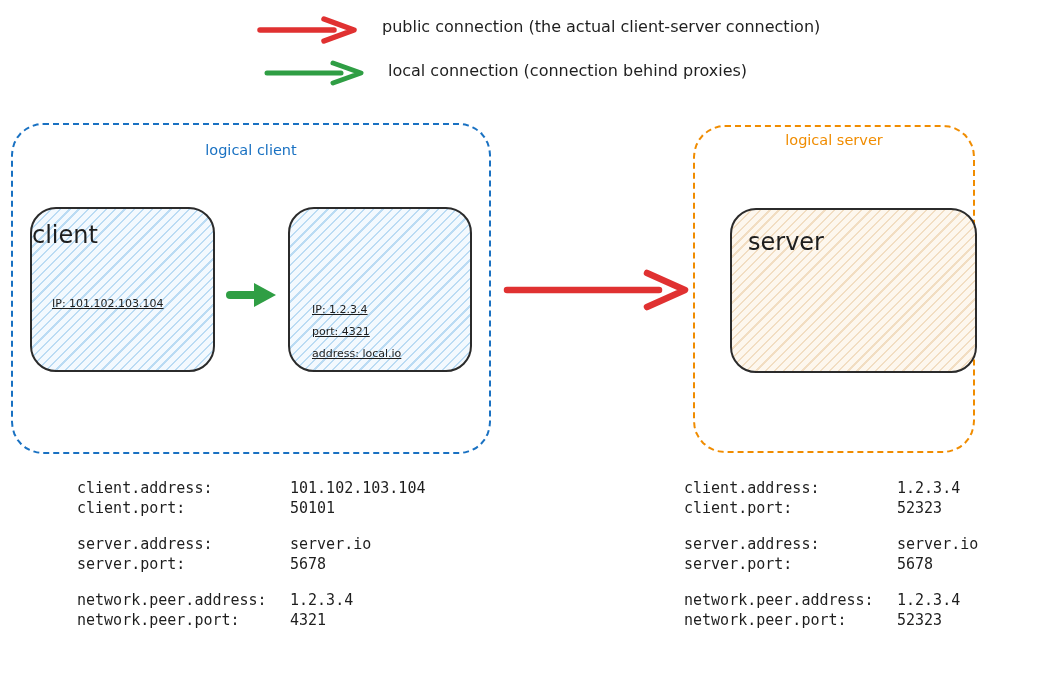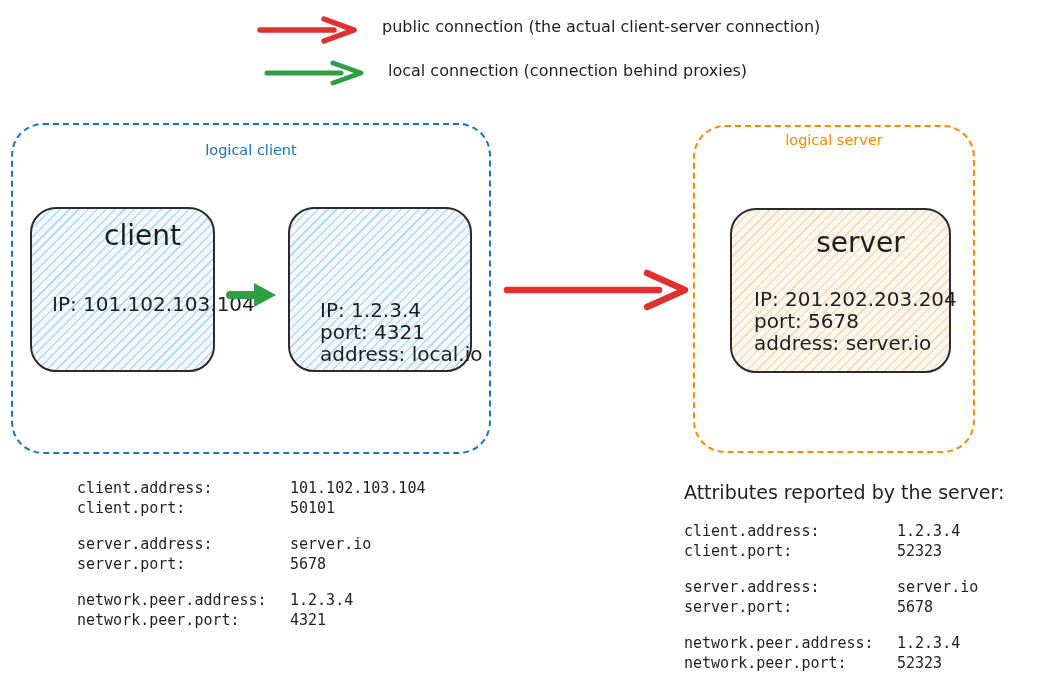--- a/index.html
+++ b/index.html
@@ -31,23 +31,23 @@
   }
   .node.blue-fill{
     background-color:#f3f9fe;
     background-image:repeating-linear-gradient(135deg, rgba(140,195,235,0.55) 0 1.6px, rgba(0,0,0,0) 1.6px 6.5px);
   }
   .node.cream-fill{
     background-color:#fdf7ee;
     background-image:repeating-linear-gradient(135deg, rgba(228,190,140,0.45) 0 1.6px, rgba(0,0,0,0) 1.6px 6.5px);
   }
   .node-title{
-    width:100%; text-align:center; font-size:28px; line-height:37px; white-space:pre-line;margin-left:20px;
+    width:100%; font-size:24px; line-height:37px; white-space:pre-line;
   }
-  .node-details{font-size:20px; line-height:22px; white-space:nowrap;}
+  .node-details{font-size:11px; line-height:22px; white-space:nowrap;text-decoration:underline;}
 
   
   .attr-title{font-size:19px; line-height:28px; margin:0 0 15px 0; white-space:nowrap;}
   .attr-group{margin:0 0 16px 0;}
   .attr-row{display:flex; font-size:15px; line-height:20px; white-space:pre;}
   .attr-row .k{width:213px; flex:0 0 213px;}
 
   svg{display:block;}
 </style>
 </head>
@@ -76,42 +76,37 @@
       <div>IP: 101.102.103.104</div>
     </div>
   </div>
 
   <svg class="abs" style="left:226px; top:281px;" width="52" height="28" viewBox="0 0 52 28">
     <path d="M4 14 H30" stroke="var(--green)" stroke-width="8" stroke-linecap="round" fill="none"></path>
     <polygon points="28,2 50,14 28,26" fill="var(--green)"></polygon>
   </svg>
 
   <div class="abs node blue-fill" style="left:288px; top:207px; width:184px; height:165px;">
-    <div class="abs hand node-details" style="left:30px; top:90px;">
+    <div class="abs hand node-details" style="left:22px; top:90px;">
       <div>IP: 1.2.3.4</div>
       <div>port: 4321</div>
       <div>address: local.io</div>
     </div>
   </div>
 
   <svg class="abs" style="left:501px; top:267px;" width="190" height="46" viewBox="0 0 190 46">
     <path d="M6 23 H158" stroke="var(--red)" stroke-width="6.5" stroke-linecap="round" fill="none"></path>
     <path d="M146 6 L184 23 L146 40" stroke="var(--red)" stroke-width="6.5" stroke-linecap="round" stroke-linejoin="round" fill="none"></path>
   </svg>
 
   <div class="abs logical-box logical-server-box" style="left:693px; top:125px; width:282px; height:328px;"></div>
   <div class="abs hand logical-label orange" style="left:693px; top:132px; width:282px;">logical server</div>
 
-  <div class="abs node cream-fill" style="left:730px; top:208px; width:221px; height:165px;">
+  <div class="abs node cream-fill" style="left:730px; top:208px; width:247px; height:165px;padding-left:16px;">
     <div class="hand node-title" style="margin-top:14px;">server</div>
-    <div class="abs hand node-details" style="left:22px; top:78px;">
-      <div>IP: 201.202.203.204</div>
-      <div>port: 5678</div>
-      <div>address: server.io</div>
-    </div>
   </div>
 
   <div class="abs" style="left:77px; top:478px;">
     <div class="attr-group">
       <div class="attr-row mono">
         <span class="k">client.address:</span>
         <span class="v">101.102.103.104</span>
       </div>
       <div class="attr-row mono">
         <span class="k">client.port:</span>
@@ -134,21 +129,20 @@
         <span class="v">1.2.3.4</span>
       </div>
       <div class="attr-row mono">
         <span class="k">network.peer.port:</span>
         <span class="v">4321</span>
       </div>
     </div>
   </div>
 
   <div class="abs" style="left:684px; top:478px;">
-    <div class="hand attr-title">Attributes reported by the server:</div>
     <div class="attr-group">
       <div class="attr-row mono">
         <span class="k">client.address:</span>
         <span class="v">1.2.3.4</span>
       </div>
       <div class="attr-row mono">
         <span class="k">client.port:</span>
         <span class="v">52323</span>
       </div>
     </div>

